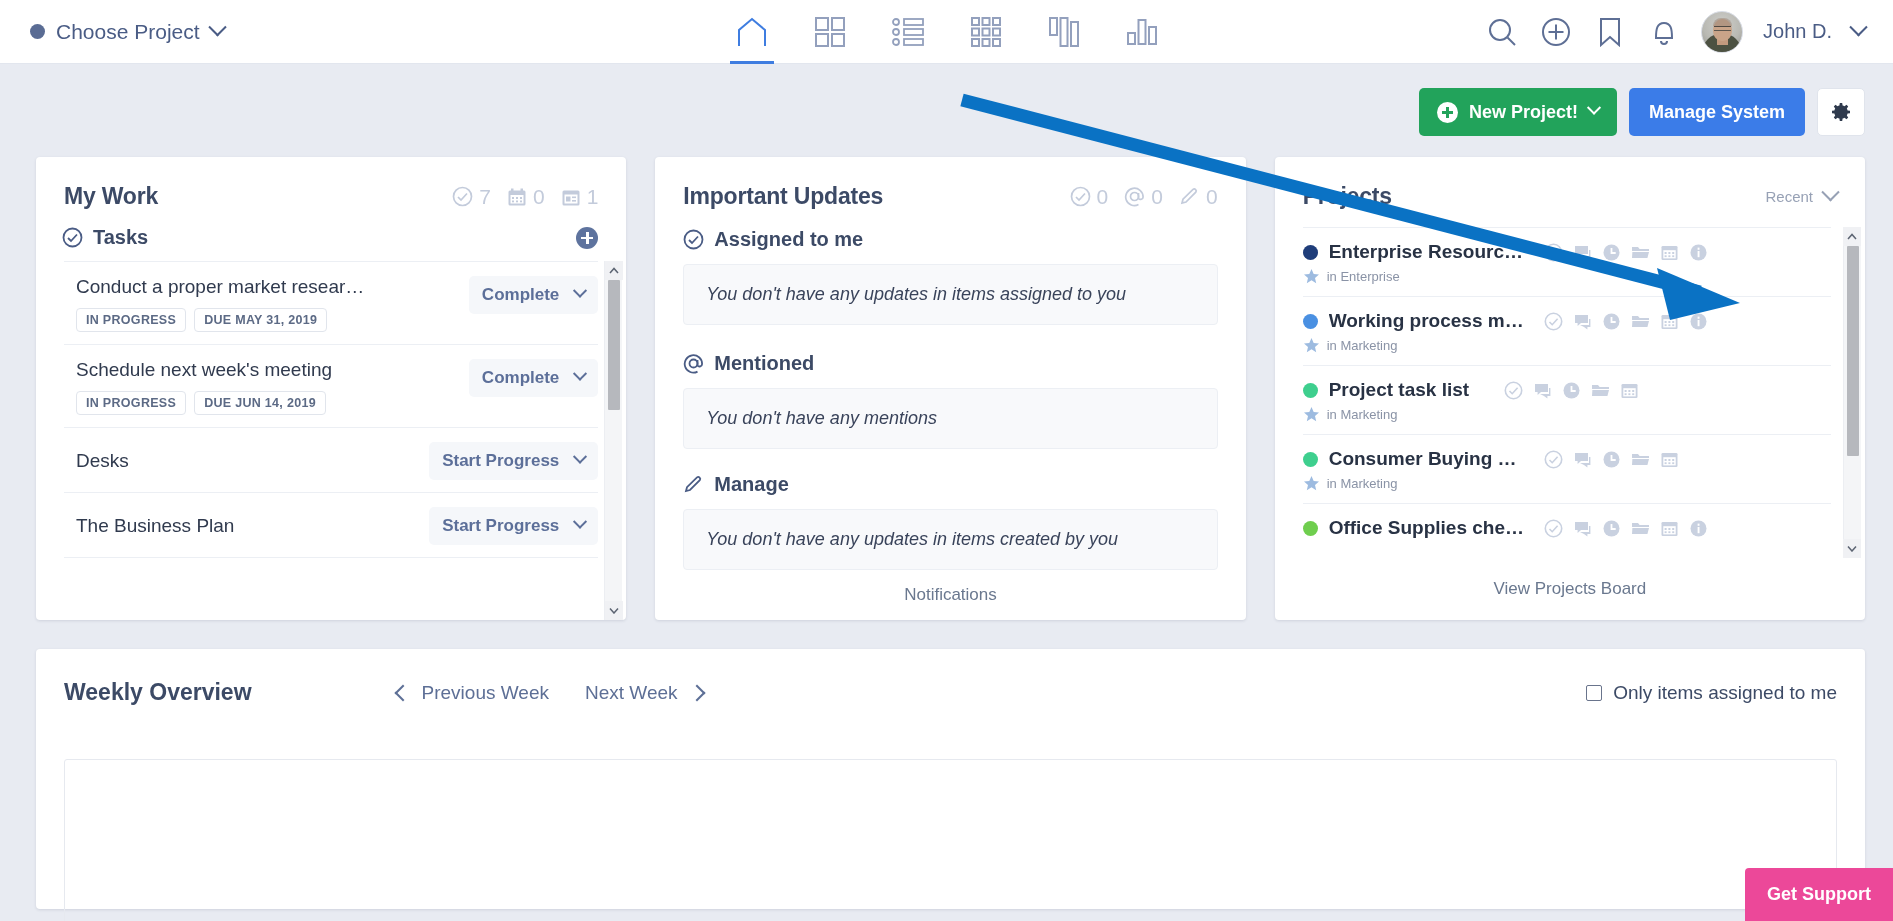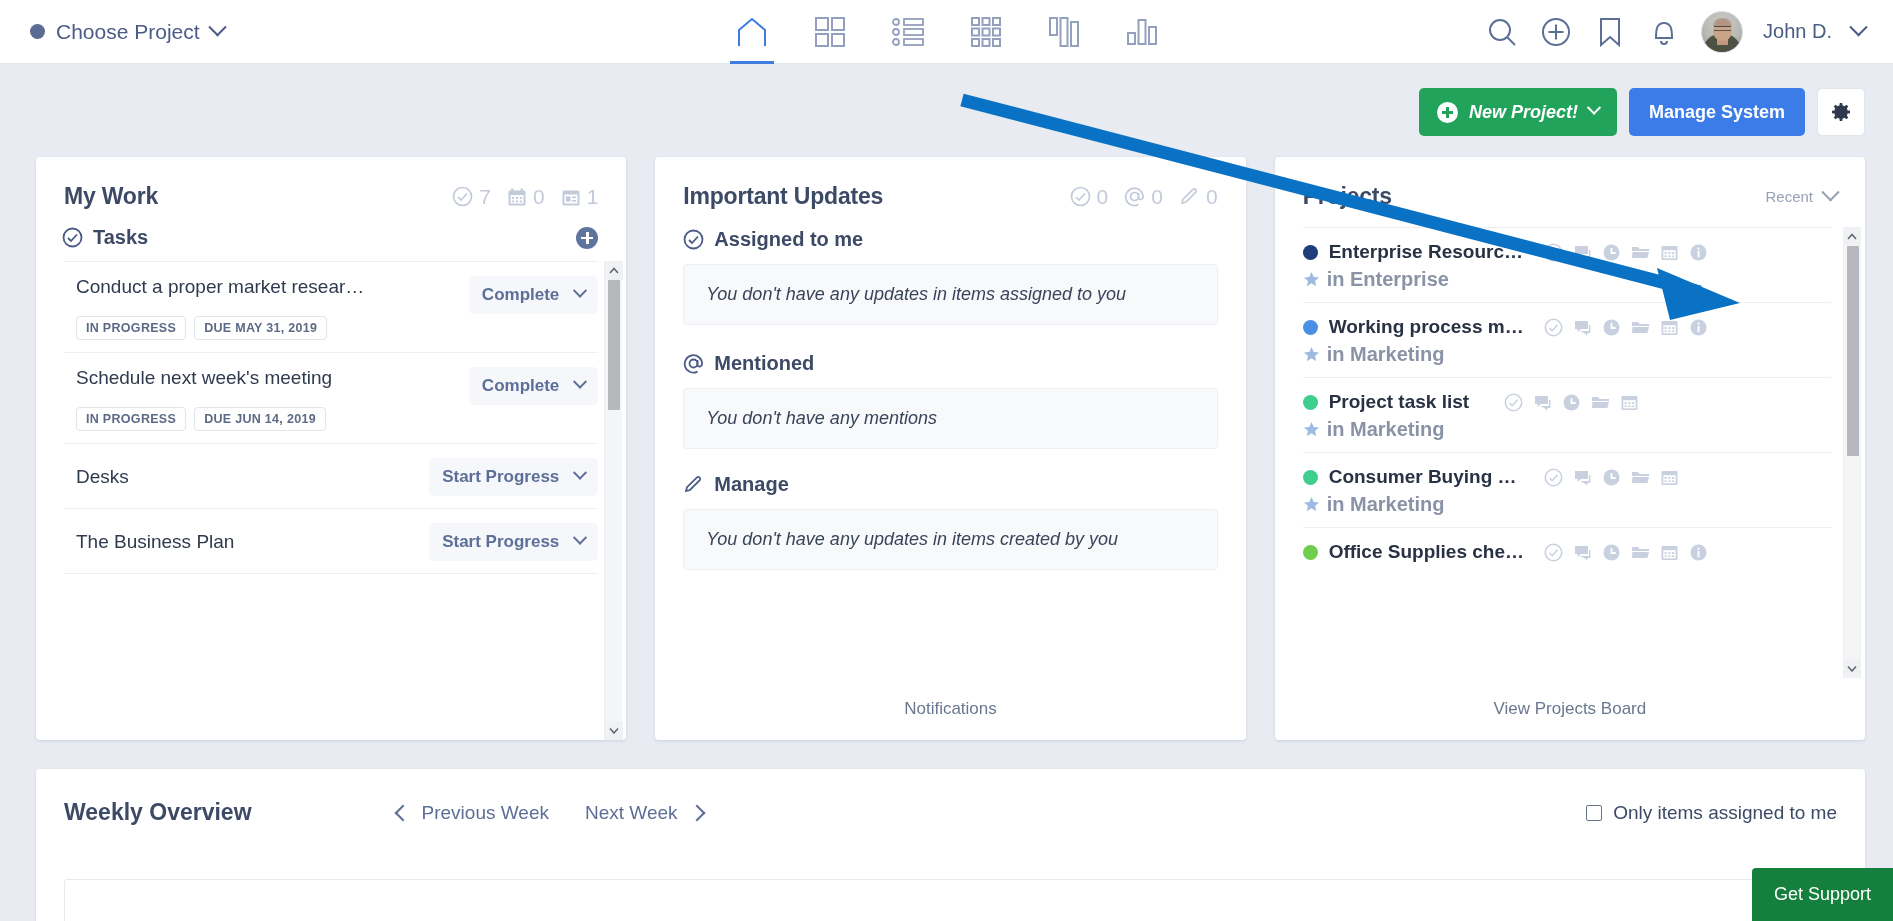--- a/index.html
+++ b/index.html
@@ -76,21 +76,21 @@
   .action-bar {
     display:flex; justify-content:flex-end; align-items:center; gap: 12px;
     padding: 24px 28px 0 0;
   }
   .btn {
     border-radius: 5px; font-size: 18px; font-weight: bold;
     display: inline-flex; align-items:center; justify-content:center;
     cursor:pointer; border:none; color:#fff; font-family:inherit;
   }
   .btn-new {
-    background:#22a35b; height:48px; padding: 0 18px; gap:11px;font-style:italic;
+    background:#22a35b; height:48px; padding: 0 18px; gap:11px;
   }
   .plus-circle {
     width:21px; height:21px; border-radius:50%; background:#fff; position:relative; flex:none;
   }
   .plus-circle::before, .plus-circle::after {
     content:''; position:absolute; background:#22a35b;
   }
   .plus-circle::before { left:5px; right:5px; top:9.5px; height:2.6px; }
   .plus-circle::after { top:5px; bottom:5px; left:9.2px; width:2.6px; }
   .btn-new .chev { border-color:#fff; }
@@ -99,21 +99,21 @@
     background:#fff; height:48px; width:48px; border:1px solid #e0e4ec; border-radius:5px;
     display:flex; align-items:center; justify-content:center; cursor:pointer;
   }
 
   
   .cards {
     display:flex; gap: 29px; padding: 21px 28px 0 36px;
   }
   .card {
     background:#fff; border-radius:4px; box-shadow: 0 1px 3px rgba(40,50,80,.13);
-    flex:1; height: 583px; display:flex; flex-direction:column; position:relative;
+    flex:1; height: 463px; display:flex; flex-direction:column; position:relative;
   }
   .card-head {
     display:flex; align-items:center; padding: 26px 28px 0 28px;
   }
   .card-title { font-size: 23px; font-weight: bold; color:#3c4a66; letter-spacing:-.2px; }
   .card-counts { margin-left:auto; display:flex; align-items:center; gap:16px; }
   .count { display:flex; align-items:center; gap:6px; color:#c3cbdb; font-size:21px; }
 
   .sec-head {
     display:flex; align-items:center; gap:10px; padding: 16px 28px 12px 26px;
@@ -134,21 +134,21 @@
   .task-list { padding: 0 28px 0 28px; }
   .task-row {
     border-top:1px solid #eceff4; padding: 14px 0 12px 0;
     display:flex; align-items:flex-start;
   }
   .task-row:first-child { border-top:1px solid #eceff4; }
   .task-main { flex:1; min-width:0; padding-left:12px; }
   .task-name {
     font-size:19px; color:#303a4e; white-space:nowrap; overflow:hidden; text-overflow:ellipsis;
   }
-  .task-tags { display:flex; gap:8px; margin-top:18px; }
+  .task-tags { display:flex; gap:8px; margin-top:10px; }
   .tag {
     border:1px solid #e1e5ec; border-radius:4px; padding:4px 9px;
     font-size:12.5px; font-weight:bold; color:#5c6a85; letter-spacing:.3px;
   }
   .status-pill {
     background:#f5f7fa; border-radius:5px; padding:9px 13px;
     display:flex; align-items:center; gap:16px; cursor:pointer; flex:none;
     font-size:17px; font-weight:bold; color:#5c6f99;
   }
   .status-pill .chev { border-color:#5c6f99; }
@@ -186,21 +186,21 @@
   .proj-row:first-child { border-top:1px solid #eceff4; }
   .proj-line1 { display:flex; align-items:center; gap:11px; }
   .pdot { width:15px; height:15px; border-radius:50%; flex:none; }
   .pname {
     font-size:19px; font-weight:bold; color:#283244; white-space:nowrap;
     overflow:hidden; text-overflow:ellipsis; max-width:198px;
   }
   .picons { display:flex; align-items:center; gap:10px; margin-left:6px; }
   .picons span { cursor:pointer; display:flex; }
   .proj-line2 { display:flex; align-items:center; gap:7px; margin-top:5px; }
-  .pin { font-size:20px; font-weight:bold; color:#8a93a6; }
+  .pin { font-size:13px; font-weight:normal; color:#8a93a6; }
   .recent-sel {
     margin-left:auto; display:flex; align-items:center; gap:11px; cursor:pointer;
     font-size:15px; color:#97a1b5;
   }
   .recent-sel .chev { border-color:#97a1b5; }
 
   
   .weekly {
     margin: 29px 28px 0 36px; background:#fff; border-radius:4px;
     box-shadow: 0 1px 3px rgba(40,50,80,.13); height:260px; position:relative;
@@ -223,22 +223,22 @@
   .weekly-grid {
     position:absolute; left:28px; right:28px; top:110px; bottom:-80px;
     border:1px solid #e6e9ef; border-radius:3px;
   }
 
   
   .annot { position:absolute; left:0; top:0; width:1893px; height:921px; pointer-events:none; }
 
   
   .get-support {
-    position:absolute; right:0; bottom:0; background:#15803d; color:#fff;
-    font-size:18px; font-weight:normal; padding: 16px 22px; border-radius:4px 0 0 0;
+    position:absolute; right:0; bottom:0; background:#ec4899; color:#fff;
+    font-size:18px; font-weight:bold; padding: 16px 22px; border-radius:4px 0 0 0;
     cursor:pointer;
   }
 
   .ico { display:block; }
 </style>
 </head>
 <body>
 
 <div class="topbar">
 

